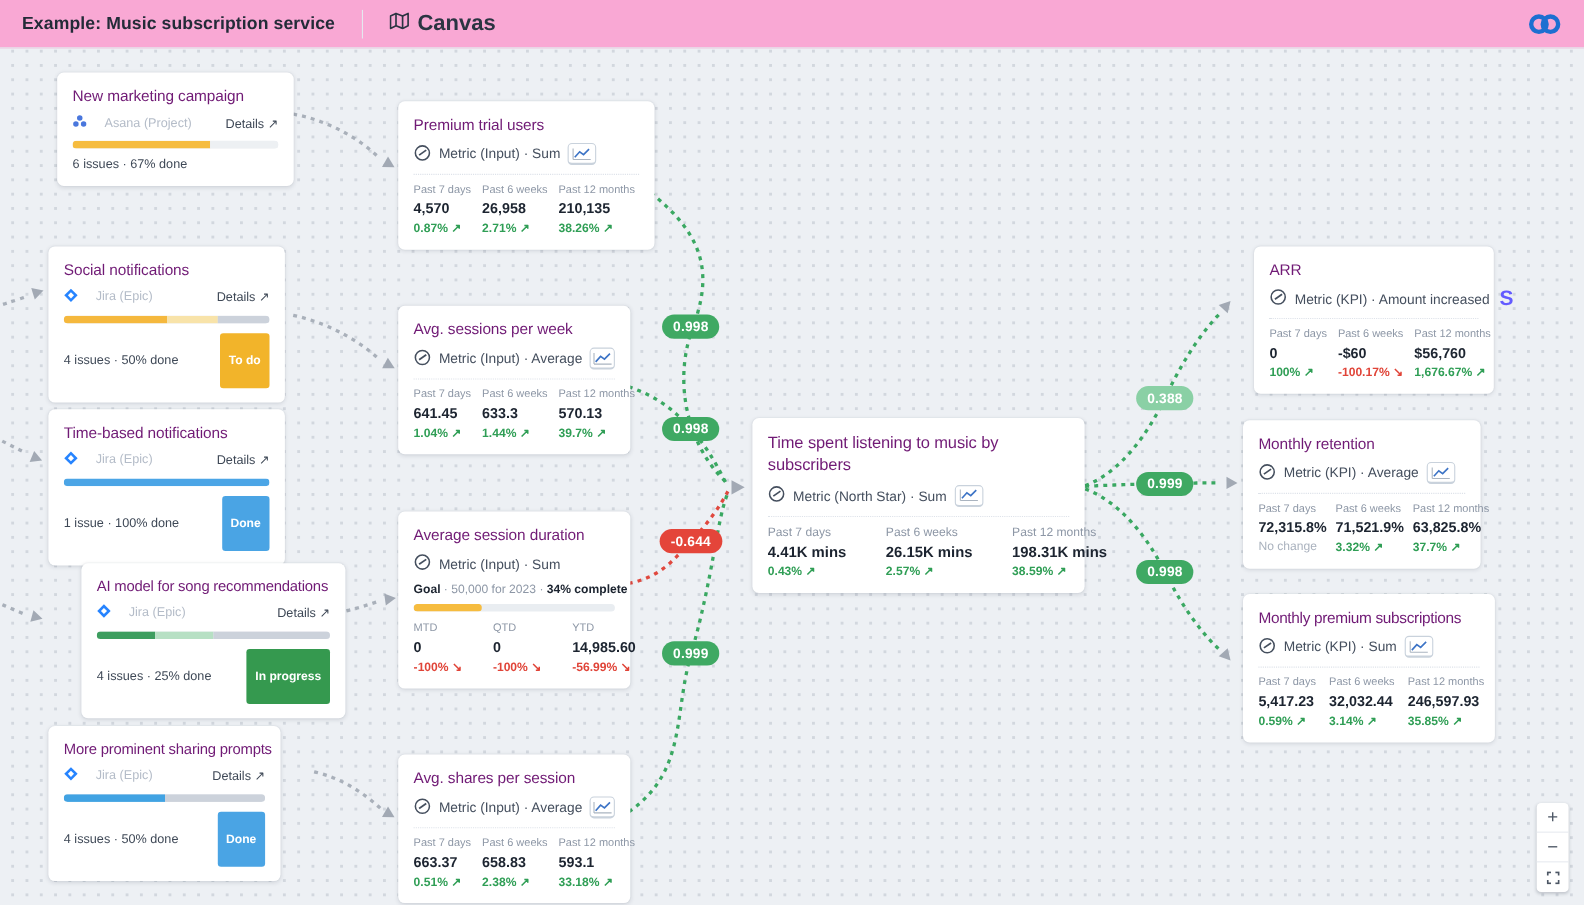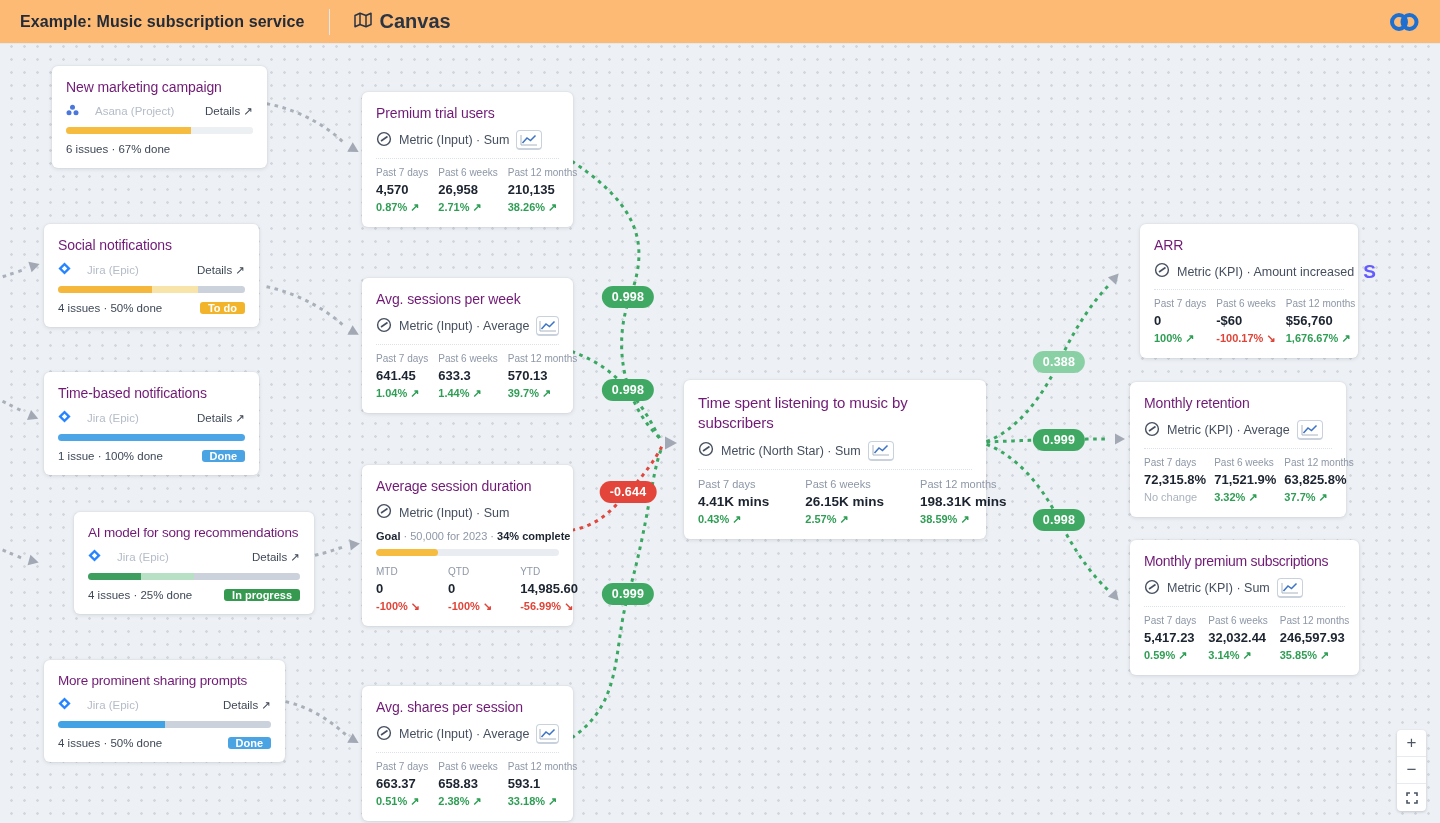--- a/index.html
+++ b/index.html
@@ -1,20 +1,20 @@
 <!DOCTYPE html>
 <html><head>
 <meta charset="utf-8">
 <style>
   * { margin:0; padding:0; box-sizing:border-box; }
   html,body { width:1440px; height:823px; font-family:"Liberation Sans", sans-serif; }
   #stage { position:relative; width:1440px; height:823px; overflow:hidden; background:#edf0f4; }
 
   
-  .topbar { position:relative; z-index:10; height:44px; background:#fdba74; border-bottom:1px solid #e4e8ee;
+  .topbar { position:relative; z-index:10; height:44px; background:#f9a8d4; border-bottom:1px solid #e4e8ee;
             display:flex; align-items:center; padding:0 20px;text-align:right; }
   .topbar .title { font-size:16px; font-weight:600; color:#232b38; letter-spacing:.1px; }
   .topbar .vdiv { width:1px; height:26px; background:#e4e8ee; margin:0 24px; }
   .tab { display:flex; align-items:center; gap:8px; font-size:20px; font-weight:600; color:#2b3442; cursor:pointer; }
   .logo { margin-left:auto; display:flex; align-items:center; }
 
   
   .canvas { position:absolute; top:44px; left:0; right:0; bottom:0;
             background-color:#edf0f4;
             background-image:radial-gradient(circle, #d2d7de 1.3px, transparent 1.45px);
@@ -30,21 +30,21 @@
   
   .card { position:absolute; z-index:2; background:#fff; border-radius:6px; padding:13px 14px;
           box-shadow:0 1px 4px rgba(25,35,55,.12), 0 0 0 1px rgba(25,35,55,.02); }
   .wtitle { font-size:14px; font-weight:400; color:#701a75; margin-bottom:9px; white-space:nowrap; letter-spacing:-.1px; }
   .wtitle.wrap { white-space:normal; font-size:15px; line-height:1.35; margin-bottom:7px; }
   .srow { display:flex; align-items:center; gap:16px; font-size:11.5px; color:#b4bcc8; margin-bottom:9px; }
   .srow .details { margin-left:auto; color:#3e4856; cursor:pointer; }
   .pbar { display:flex; height:7px; border-radius:4px; overflow:hidden; background:#edf0f3; margin-bottom:9px; }
   .pbar span { height:100%; }
   .frow { display:flex; align-items:center; font-size:11.5px; color:#3e4856; }
-  .status { margin-left:auto; color:#fff; font-weight:700; font-size:11px; padding:0 8px; border-radius:3px; }
+  .status { margin-left:auto; color:#fff; font-weight:700; font-size:11px; padding:19px 8px; border-radius:3px; }
 
   .mrow { display:flex; align-items:center; gap:7px; font-size:12.5px; color:#454f5e; margin-bottom:8px; white-space:nowrap; }
   .chartic { display:inline-flex; align-items:center; justify-content:center; width:26px; height:20px;
              border:1px solid #c9d2dc; border-bottom-width:2px; border-radius:4px; background:#fff; }
   .stripeic { font-weight:800; font-size:19px; color:#635bff; line-height:1; margin-left:2px; }
   .mdiv { border-top:1px dotted #dde2e9; margin:2px 0 8px; }
   .cols { display:flex; gap:10px; }
   .cols.wide { gap:36px; }
   .col { white-space:nowrap; }
   .clabel { font-size:10px; color:#8d97a6; margin-bottom:4px; }
@@ -214,21 +214,21 @@
       <span style="width: 25%; background: rgb(61, 158, 95);"></span>
       <span style="width: 25%; background: rgb(183, 224, 196);"></span>
       <span style="width: 50%; background: rgb(204, 210, 219);"></span>
     </div>
     <div class="frow">
       <span>4 issues  ·  25% done</span>
       <span class="status" style="background: rgb(53, 153, 79);">In progress</span>
     </div>
   </div>
 
-  <div class="card" style="left:44px;top:660px;width:241px;">
+  <div class="card" style="left:44px;top:660px;width:211px;">
     <div class="wtitle" style="font-size:13.5px;letter-spacing:-.2px;">More prominent sharing prompts</div>
     <div class="srow">
       <span>
         <svg width="13" height="13" viewBox="0 0 16 16">
             <path d="M8,0.5 L15.5,8 L8,15.5 L0.5,8 Z" fill="#2684ff"></path>
             <path d="M8,4.6 L11.4,8 L8,11.4 L4.6,8 Z" fill="#fff"></path>
           </svg>
       </span>
       <span>Jira (Epic)</span>
       <span class="details">Details ↗</span>
@@ -236,21 +236,21 @@
     <div class="pbar">
       <span style="width: 50%; background: rgb(65, 163, 227);"></span>
       <span style="width: 50%; background: rgb(204, 210, 219);"></span>
     </div>
     <div class="frow">
       <span>4 issues  ·  50% done</span>
       <span class="status" style="background: rgb(74, 164, 228);">Done</span>
     </div>
   </div>
 
-  <div class="card" style="left:362px;top:92px;width:211px;">
+  <div class="card" style="left:362px;top:92px;width:233px;">
     <div class="wtitle">Premium trial users</div>
     <div class="mrow">
       <span><svg width="16" height="16" viewBox="0 0 16 16" fill="none" stroke="#454f5e" stroke-width="1.4">
             <circle cx="8" cy="8" r="6.4"></circle>
             <path d="M5 10 L11.5 5.5" stroke-width="1.6"></path>
           </svg></span>
       <span>Metric (Input)  ·  Sum</span>
       <span class="chartic">
           <svg width="18" height="12" viewBox="0 0 18 12" fill="none">
             <path d="M1,11 V1" stroke="#aab4c0"></path>

